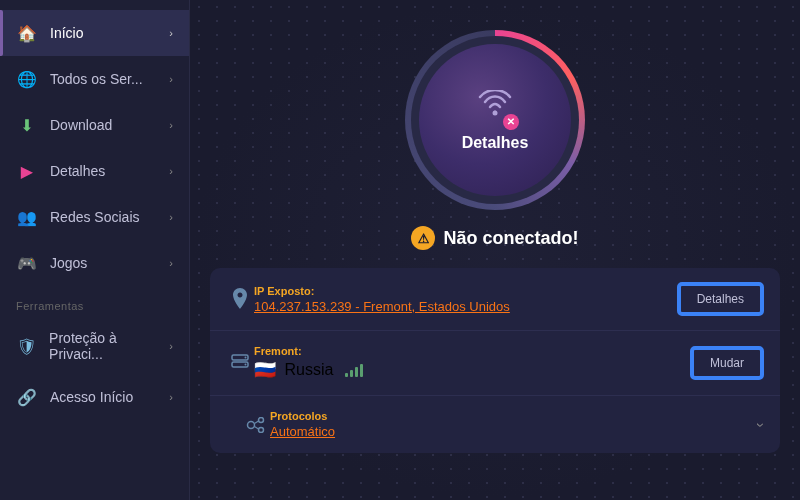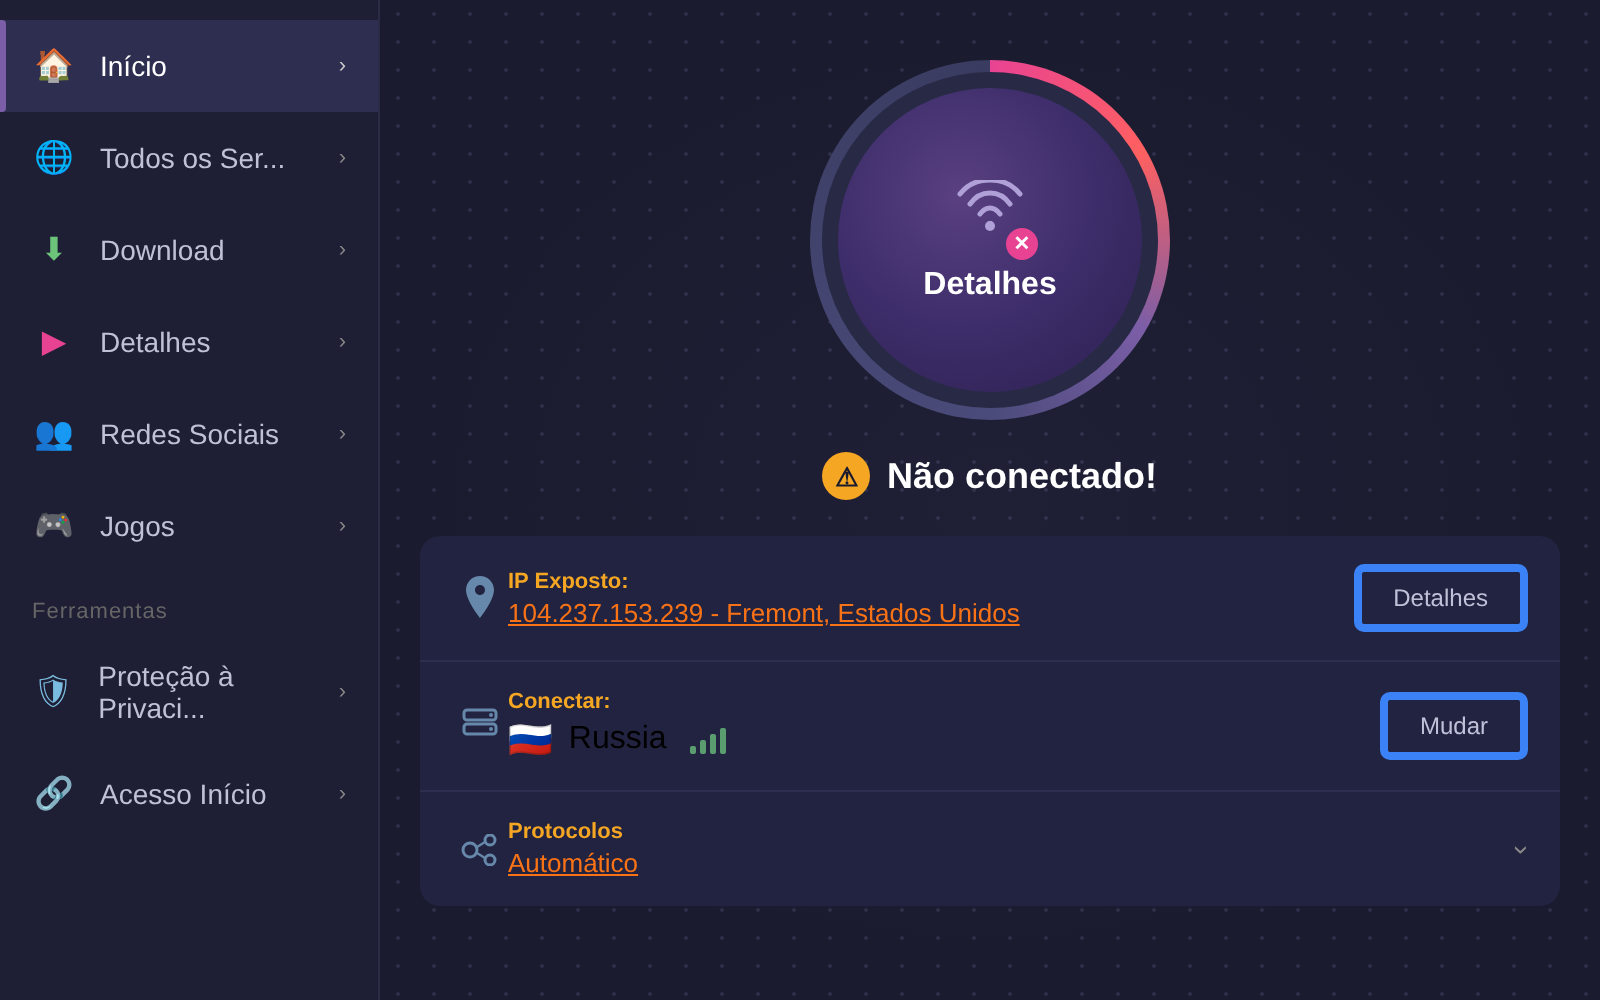--- a/index.html
+++ b/index.html
@@ -385,36 +385,36 @@
     <div class="info-row">
       <div class="info-icon">
         <svg width="18" height="18" viewBox="0 0 18 18" fill="none">
           <rect x="1" y="1" width="16" height="5" rx="1.5" stroke="#6688aa" stroke-width="1.5" fill="none"></rect>
           <rect x="1" y="8" width="16" height="5" rx="1.5" stroke="#6688aa" stroke-width="1.5" fill="none"></rect>
           <circle cx="14.5" cy="3.5" r="1" fill="#6688aa"></circle>
           <circle cx="14.5" cy="10.5" r="1" fill="#6688aa"></circle>
         </svg>
       </div>
       <div class="info-content">
-        <div class="info-label">Conectar:</div>
+        <div class="info-label">Fremont:</div>
         <div class="info-value-row">
           <span class="flag">🇷🇺</span>
           <span>Russia</span>
           <span class="signal-bars">
             <span class="signal-bar" style="height:4px"></span>
             <span class="signal-bar" style="height:7px"></span>
             <span class="signal-bar" style="height:10px"></span>
             <span class="signal-bar" style="height:13px"></span>
           </span>
         </div>
       </div>
       <button class="info-action-btn">Mudar</button>
     </div>
 
-    <div class="info-row" style="cursor:pointer;">
+    <div class="info-row" style="cursor:pointer;margin-left:16px;">
       <div class="info-icon">
         <svg width="20" height="16" viewBox="0 0 20 16" fill="none">
           <circle cx="5" cy="8" r="3.5" stroke="#6688aa" stroke-width="1.5" fill="none"></circle>
           <circle cx="15" cy="3" r="2.5" stroke="#6688aa" stroke-width="1.5" fill="none"></circle>
           <circle cx="15" cy="13" r="2.5" stroke="#6688aa" stroke-width="1.5" fill="none"></circle>
           <line x1="8.5" y1="6.5" x2="12.5" y2="4" stroke="#6688aa" stroke-width="1.2"></line>
           <line x1="8.5" y1="9.5" x2="12.5" y2="12" stroke="#6688aa" stroke-width="1.2"></line>
         </svg>
       </div>
       <div class="info-content">

